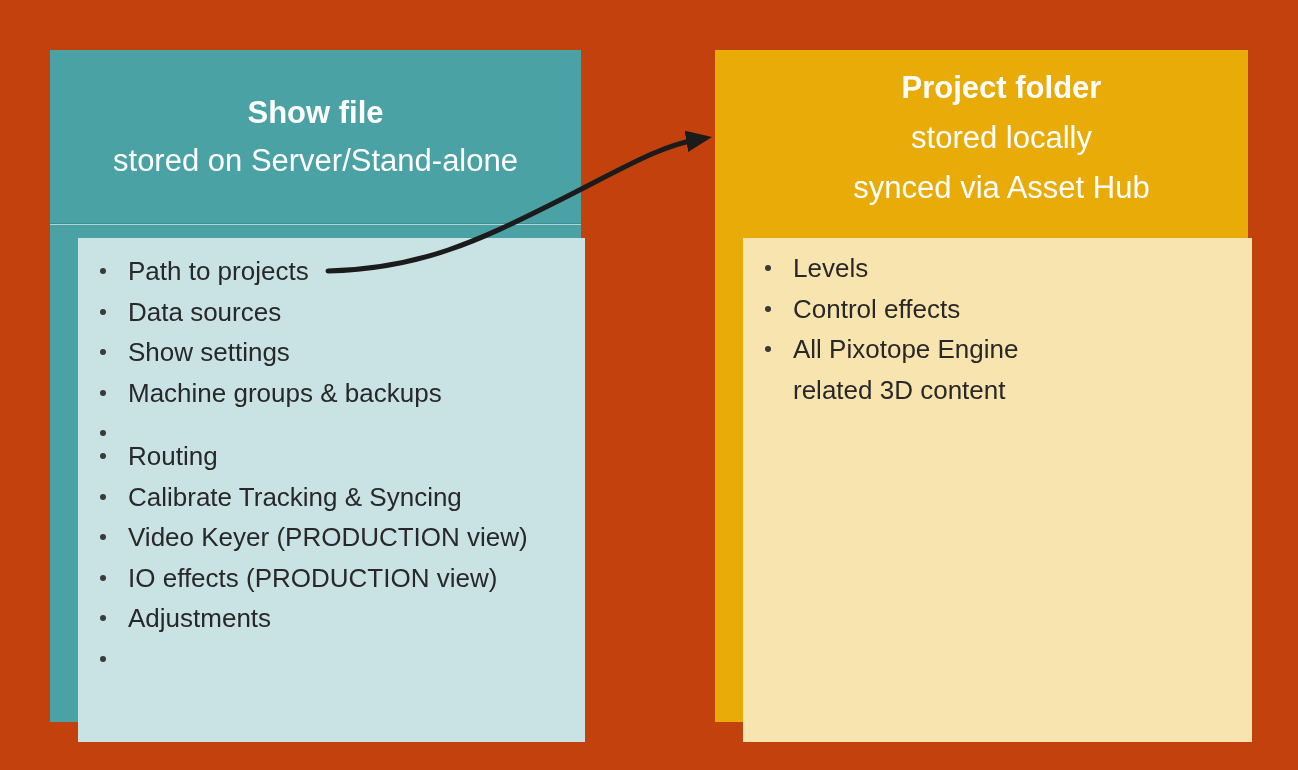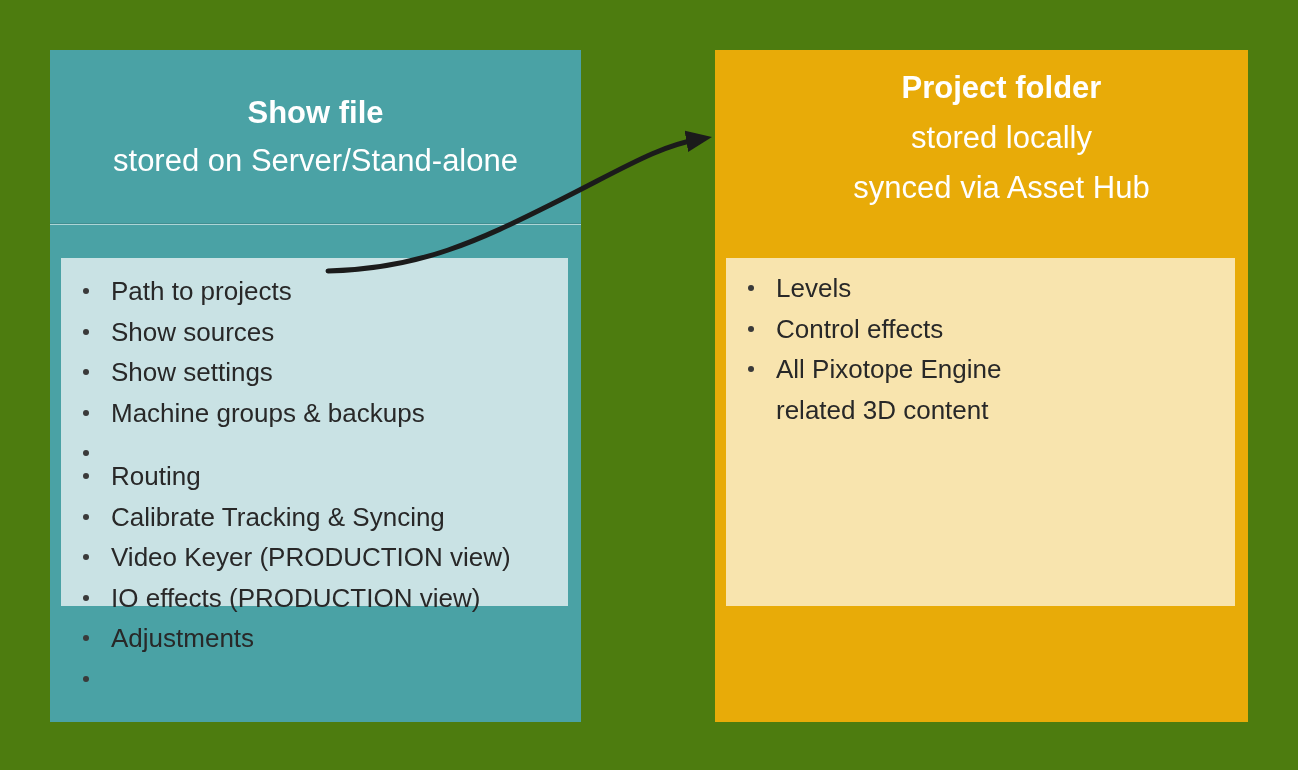--- a/index.html
+++ b/index.html
@@ -4,21 +4,21 @@
 <style>
   html, body {
     margin: 0;
     padding: 0;
     background: #ffffff;
   }
   .canvas {
     position: relative;
     width: 1298px;
     height: 770px;
-    background: #4d7c0f;
+    background: #c2410c;
     overflow: hidden;
     font-family: "Liberation Sans", "DejaVu Sans", sans-serif;
   }
   .card {
     position: absolute;
     top: 50px;
     height: 672px;
   }
   .card.teal {
     left: 50px;
@@ -47,23 +47,22 @@
     top: 174px;
     left: 0;
     width: 100%;
     height: 1px;
     background: rgba(255,255,255,0.55);
     box-shadow: 0 -1px 0 rgba(0,0,0,0.12);
   }
   .panel {
     position: absolute;
     top: 188px;
-    left: 11px;
-    height: 348px;
-    margin-top: 20px;
+    left: 28px;
+    height: 504px;
   }
   .panel.teal-panel {
     width: 507px;
     background: var(--teal_light, #c9e2e4);
   }
   .panel.gold-panel {
     width: 509px;
     background: var(--gold_light, #f8e4ae);
   }
   ul.list {
@@ -114,21 +113,21 @@
     </div>
     <div class="sep"></div>
     <div class="panel teal-panel">
       <ul class="list">
         <li>
             <span class="bullet"></span>
             <span class="txt">Path to projects</span>
           </li>
         <li>
             <span class="bullet"></span>
-            <span class="txt">Show sources</span>
+            <span class="txt">Data sources</span>
           </li>
         <li>
             <span class="bullet"></span>
             <span class="txt">Show settings</span>
           </li>
         <li>
             <span class="bullet"></span>
             <span class="txt">Machine groups &amp; backups</span>
           </li>
         <li>

